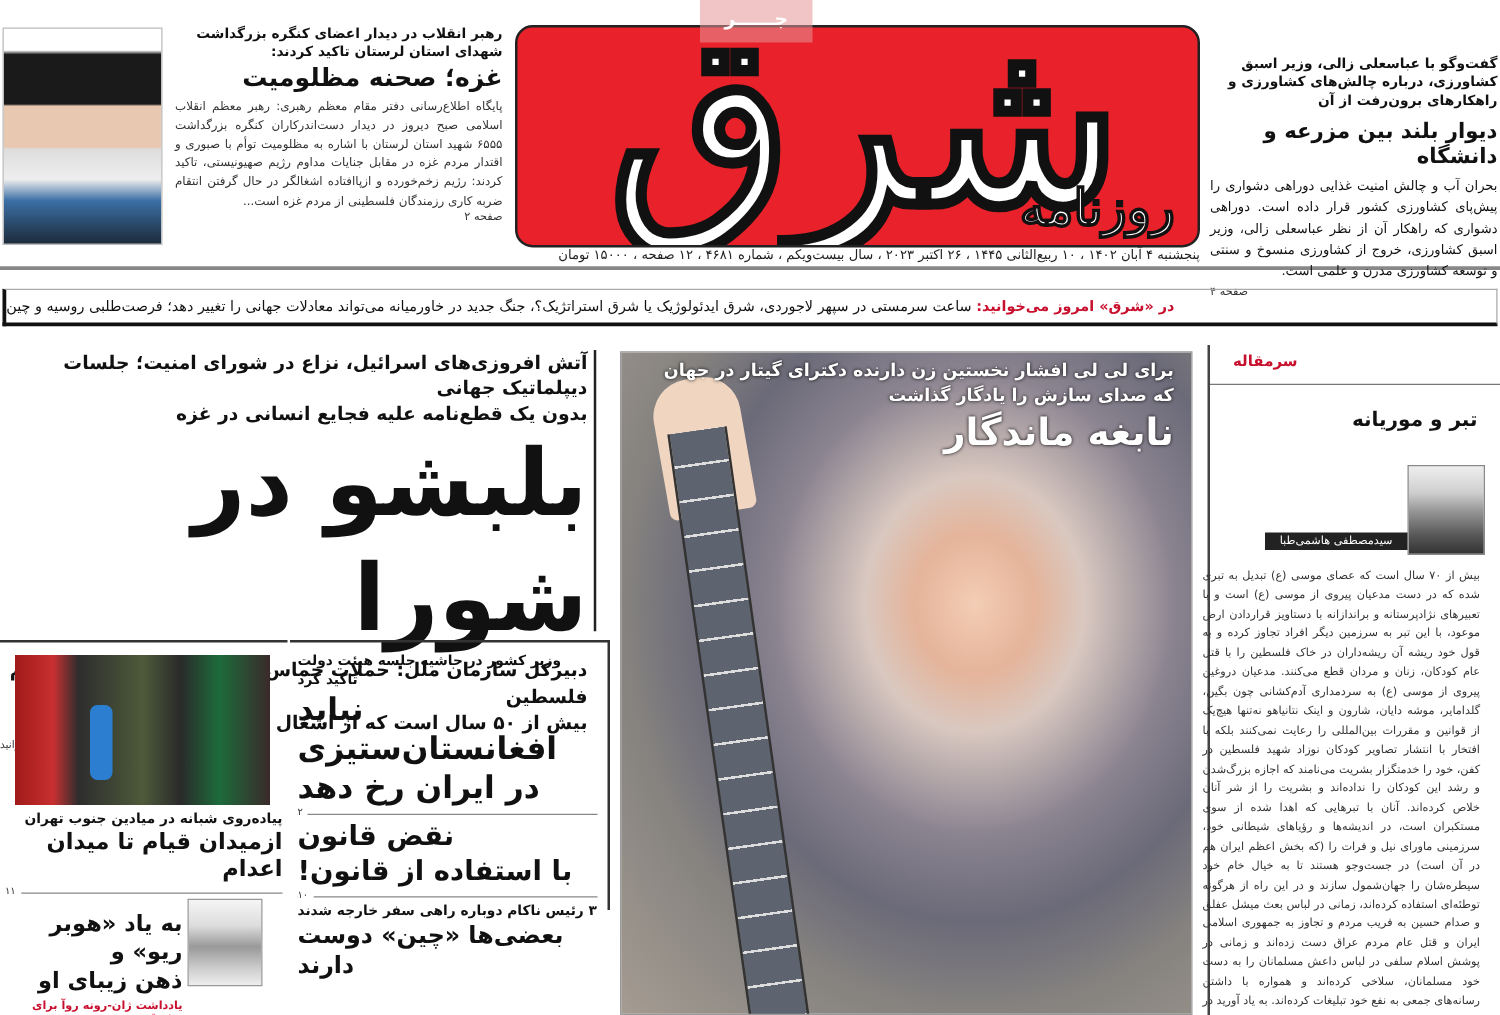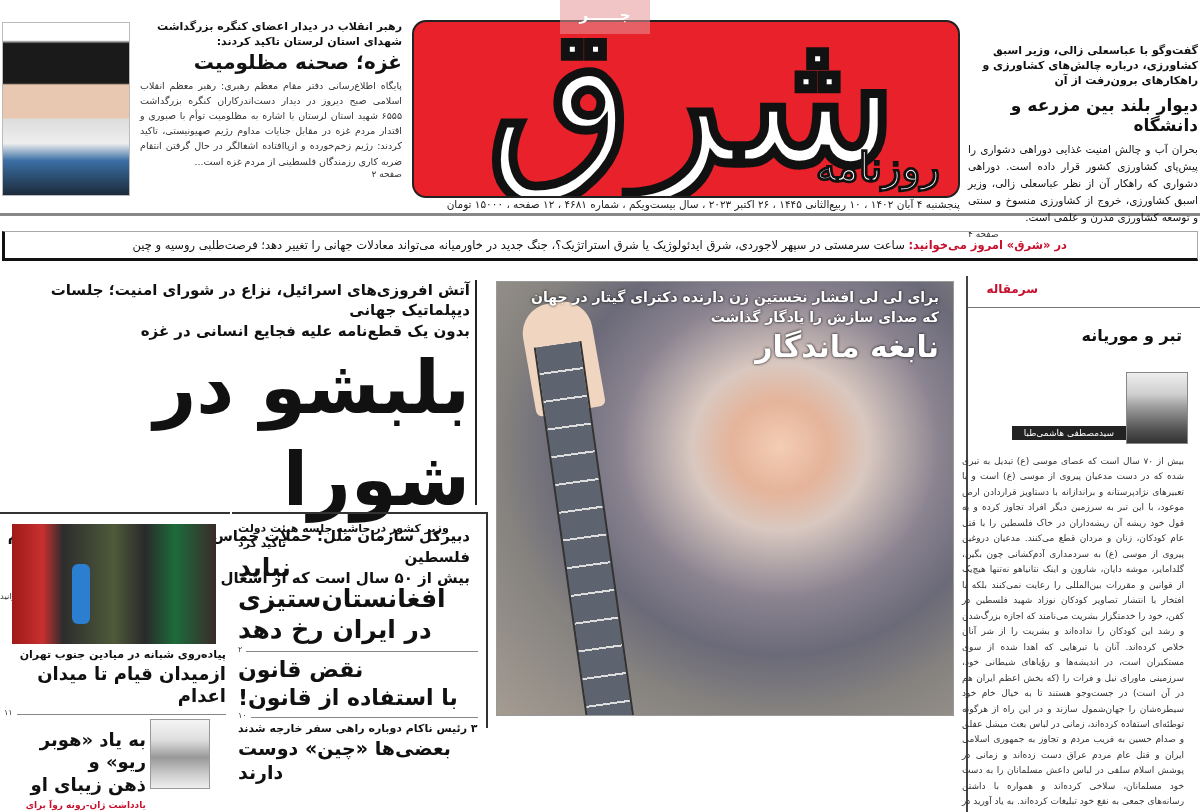--- a/index.html
+++ b/index.html
@@ -19,33 +19,33 @@
   #leader-text { left: 140px; top: 20px; width: 262px; text-align: right; }
   .kicker { font-size: 11px; font-weight: bold; line-height: 1.35; }
   .h2 { font-size: 20px; font-weight: bold; line-height: 1.2; }
   .body-sm { font-size: 9.5px; line-height: 1.6; color: #333; text-align: justify; }
   .page-ref { font-size: 9px; color: #333; }
 
   
   #agri { left: 968px; top: 44px; width: 230px; text-align: right; }
 
   
-  #today-strip { left: 2px; top: 231px; width: 1196px; height: 30px; border: 1px solid #aaa; border-left: 3px solid #111; border-bottom: 3px solid #111; font-size: 11.5px; line-height: 27px; padding-right: 130px; text-align: right; white-space: nowrap; overflow: hidden; }
+  #today-strip { left: 2px; top: 231px; width: 1196px; height: 30px; border: 1px solid #aaa; border-left: 3px solid #111; border-bottom: 3px solid #111; font-size: 11.5px; line-height: 27px; padding-right: 130px; text-align: left; white-space: nowrap; overflow: hidden; }
   #today-strip .lbl { color: #c8102e; font-weight: bold; }
 
   
   #main-head { left: 0; top: 280px; width: 470px; text-align: right; }
   #main-head .kick { font-size: 15px; font-weight: bold; line-height: 1.35; }
   #main-head .huge { font-size: 74px; font-weight: bold; line-height: 1.25; letter-spacing: -2px; }
   #main-head .sub { font-size: 15px; font-weight: bold; line-height: 1.4; }
   #main-head .note { font-size: 8.5px; color: #333; margin-top: 2px; text-align: left; }
   #main-head-border { left: 475px; top: 280px; width: 2px; height: 225px; background: #222; }
 
   
-  #center-photo { left: 496px; top: 281px; width: 458px; height: 435px; background: radial-gradient(ellipse at 62% 38%, #f3cdb5 0%, #e5b49a 12%, #d9c8c0 22%, #8a8390 40%, #6b6a78 55%, #85827f 70%, #a59c92 100%); border: 1px solid #999; overflow: hidden; }
+  #center-photo { left: 496px; top: 281px; width: 458px; height: 531px; background: radial-gradient(ellipse at 62% 38%, #f3cdb5 0%, #e5b49a 12%, #d9c8c0 22%, #8a8390 40%, #6b6a78 55%, #85827f 70%, #a59c92 100%); border: 1px solid #999; overflow: hidden; }
   #guitar-neck { left: 70px; top: 60px; width: 48px; height: 480px; background: repeating-linear-gradient(180deg,#5d6470 0 26px,#ddd 26px 28px); transform: rotate(-8deg); border-left: 2px solid #333; border-right: 2px solid #333; }
   #guitar-head { left: 30px; top: 20px; width: 70px; height: 110px; background: #f0d6c0; border-radius: 30px 30px 6px 6px; transform: rotate(-10deg); }
   #photo-cap { right: 14px; top: 6px; text-align: right; color: #fff; text-shadow: 0 0 3px #000; }
   #photo-cap .k { font-size: 14px; font-weight: bold; line-height: 1.4; }
   #photo-cap .t { font-size: 30px; font-weight: bold; line-height: 1.3; }
 
   
   #editorial { left: 966px; top: 276px; width: 222px; height: 536px; border-left: 2px solid #444; }
   #ed-label { right: 150px; top: 6px; color: #c8102e; font-size: 12px; font-weight: bold; letter-spacing: 2px; }
   #ed-rule { left: 0; top: 31px; width: 232px; height: 1px; background: #777; }

